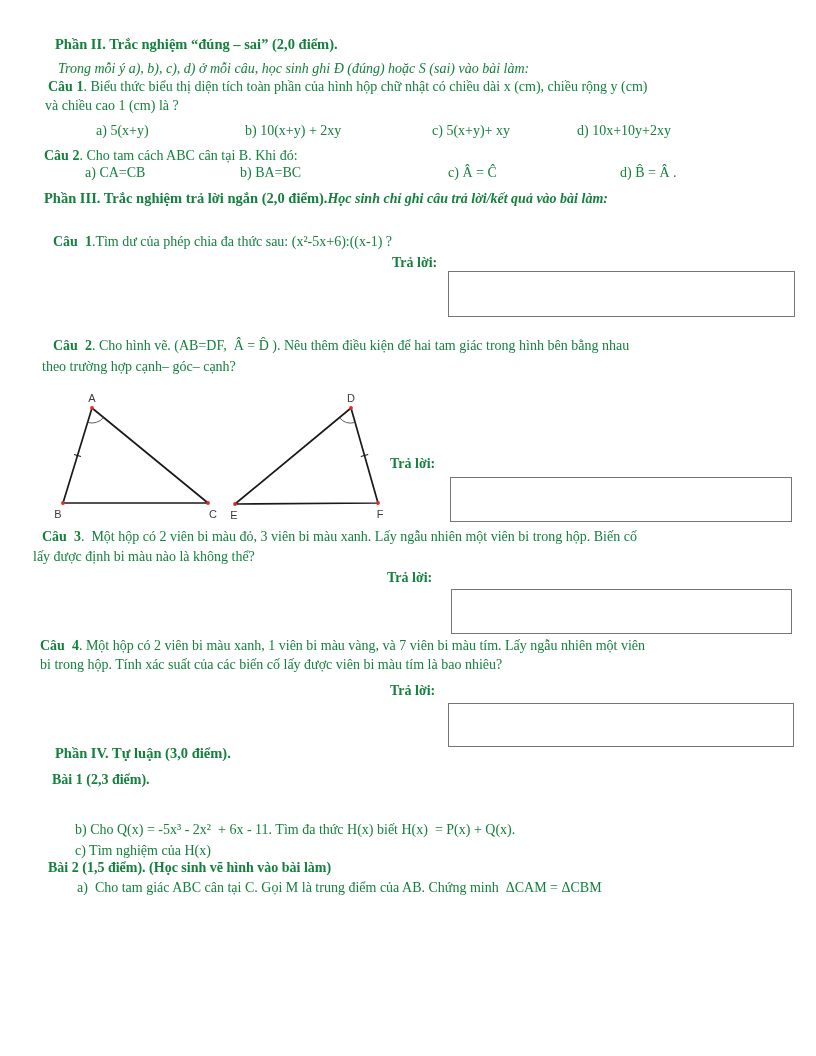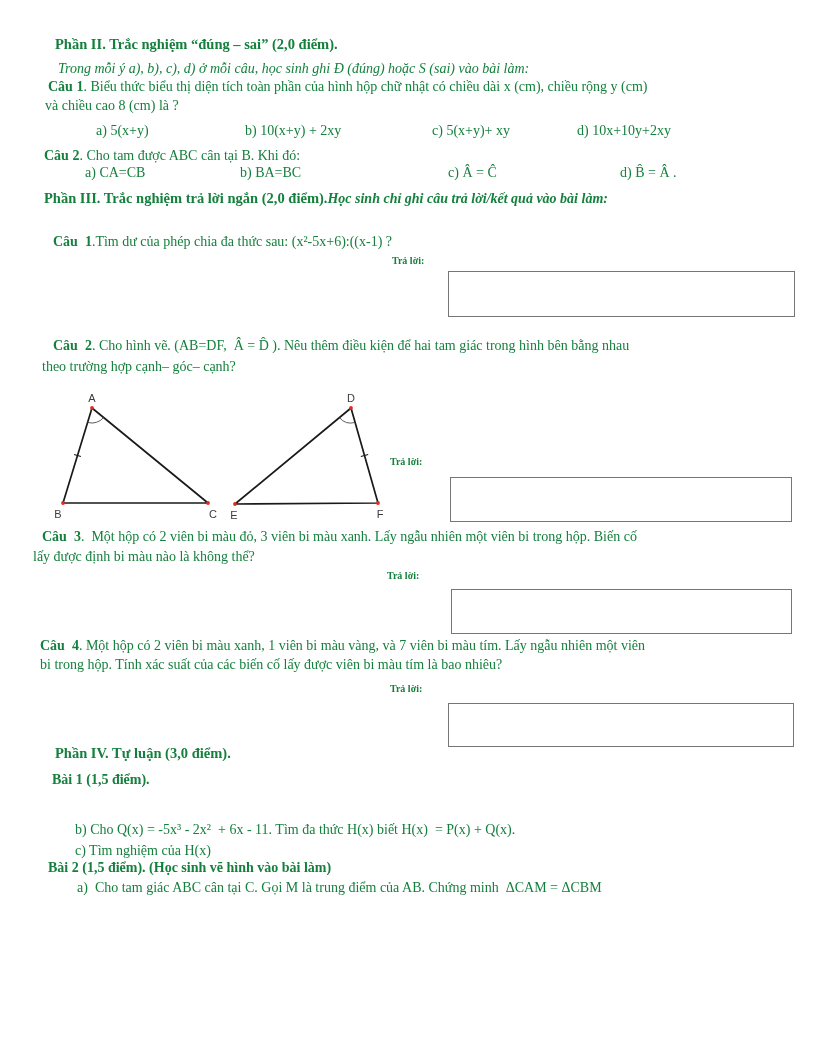--- a/index.html
+++ b/index.html
@@ -6,41 +6,41 @@
   .page {
     position:relative; width:816px; height:1056px; margin:0 auto;
     background:#ffffff; overflow:hidden;
     font-family:"Liberation Serif", serif; font-size:14px; color:#15803d;
   }
   .ln { position:absolute; white-space:pre; line-height:1.22; }
   .b  { font-weight:bold; }
   .i  { font-style:italic; }
   .bi { font-weight:bold; font-style:italic; }
   .hdr { font-weight:bold; font-size:14.5px; }
-  .anslbl { position:absolute; white-space:pre; font-weight:bold; font-size:10px; }
+  .anslbl { position:absolute; white-space:pre; font-weight:bold; font-size:14px; }
   .ansbox { position:absolute; background:#fff; border:1.5px solid #767676; }
   .fig { position:absolute; }
   .fig text { font-family:"Liberation Sans", sans-serif; font-size:11px; fill:#3c3c3c; }
 </style>
 </head>
 <body>
 
 <div class="page">
 
   <div class="ln hdr" style="left:55px;top:36px">Phần II. Trắc nghiệm “đúng – sai” (2,0 điểm).</div>
   <div class="ln i" style="left:58px;top:60px">Trong mỗi ý a), b), c), d) ở mỗi câu, học sinh ghi Đ (đúng) hoặc S (sai) vào bài làm:</div>
 
   <div class="ln" style="left:48px;top:78px"><span class="b">Câu 1</span><span>. Biểu thức biểu thị diện tích toàn phần của hình hộp chữ nhật có chiều dài x (cm), chiều rộng y (cm)</span></div>
-  <div class="ln" style="left:45px;top:97px">và chiều cao 8 (cm) là ?</div>
+  <div class="ln" style="left:45px;top:97px">và chiều cao 1 (cm) là ?</div>
   <div class="ln" style="left:96px;top:122px">a) 5(x+y)</div>
   <div class="ln" style="left:245px;top:122px">b) 10(x+y) + 2xy</div>
   <div class="ln" style="left:432px;top:122px">c) 5(x+y)+ xy</div>
   <div class="ln" style="left:577px;top:122px">d) 10x+10y+2xy</div>
 
-  <div class="ln" style="left:44px;top:147px"><span class="b">Câu 2</span><span>. Cho tam được ABC cân tại B. Khi đó:</span></div>
+  <div class="ln" style="left:44px;top:147px"><span class="b">Câu 2</span><span>. Cho tam cách ABC cân tại B. Khi đó:</span></div>
   <div class="ln" style="left:85px;top:164px">a) CA=CB</div>
   <div class="ln" style="left:240px;top:164px">b) BA=BC</div>
   <div class="ln" style="left:448px;top:164px">c) Â = Ĉ</div>
   <div class="ln" style="left:620px;top:164px">d) B̂ = Â .</div>
 
   <div class="ln" style="left:44px;top:190px"><span class="hdr">Phần III. Trắc nghiệm trả lời ngắn (2,0 điểm).</span><span class="bi">Học sinh chỉ ghi câu trả lời/kết quả vào bài làm:</span></div>
 
   <div class="ln" style="left:53px;top:233px"><span class="b">Câu  1</span><span>.Tìm dư của phép chia đa thức sau: (x²-5x+6):((x-1) ?</span></div>
   <div class="anslbl" style="left:392px;top:255px">Trả lời:</div>
   <div class="ansbox" style="left:448px;top:271px;width:345px;height:44px"></div>
@@ -80,19 +80,19 @@
   <div class="ln" style="left:33px;top:548px">lấy được định bi màu nào là không thể?</div>
   <div class="anslbl" style="left:387px;top:570px">Trả lời:</div>
   <div class="ansbox" style="left:451px;top:589px;width:339px;height:43px"></div>
 
   <div class="ln" style="left:40px;top:637px"><span class="b">Câu  4</span><span>. Một hộp có 2 viên bi màu xanh, 1 viên bi màu vàng, và 7 viên bi màu tím. Lấy ngẫu nhiên một viên</span></div>
   <div class="ln" style="left:40px;top:656px">bi trong hộp. Tính xác suất của các biến cố lấy được viên bi màu tím là bao nhiêu?</div>
   <div class="anslbl" style="left:390px;top:683px">Trả lời:</div>
   <div class="ansbox" style="left:448px;top:703px;width:344px;height:42px"></div>
 
   <div class="ln hdr" style="left:55px;top:745px">Phần IV. Tự luận (3,0 điểm).</div>
-  <div class="ln b" style="left:52px;top:771px">Bài 1 (1,5 điểm).</div>
+  <div class="ln b" style="left:52px;top:771px">Bài 1 (2,3 điểm).</div>
   <div class="ln" style="left:75px;top:821px">b) Cho Q(x) = -5x³ - 2x²  + 6x - 11. Tìm đa thức H(x) biết H(x)  = P(x) + Q(x).</div>
   <div class="ln" style="left:75px;top:842px">c) Tìm nghiệm của H(x)</div>
   <div class="ln b" style="left:48px;top:859px">Bài 2 (1,5 điểm). (Học sinh vẽ hình vào bài làm)</div>
   <div class="ln" style="left:77px;top:879px">a)  Cho tam giác ABC cân tại C. Gọi M là trung điểm của AB. Chứng minh  ΔCAM = ΔCBM</div>
 
 </div>
 
 </body></html>

